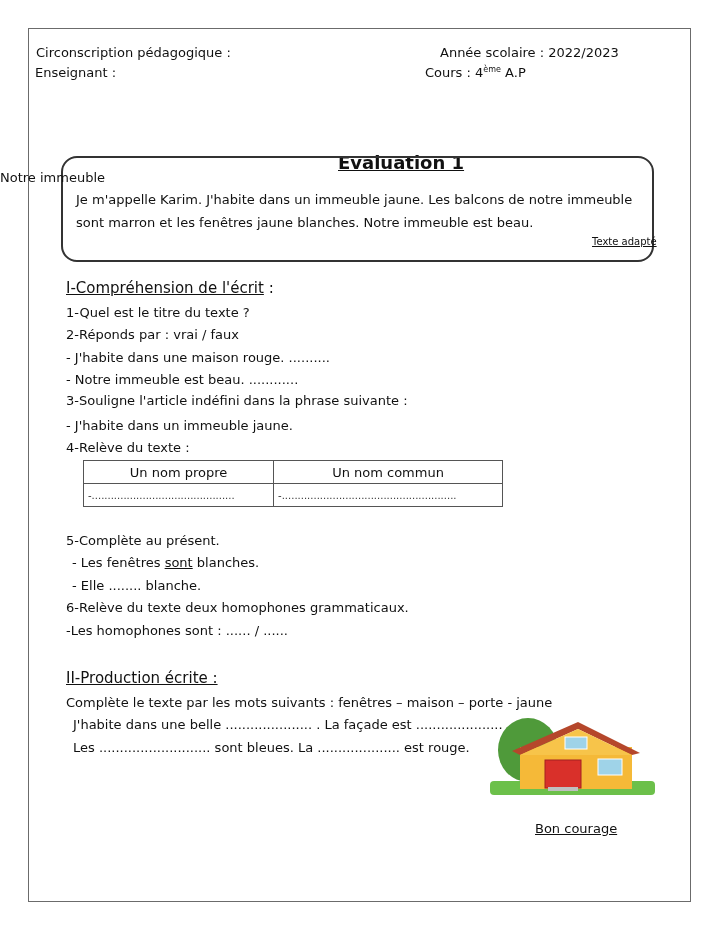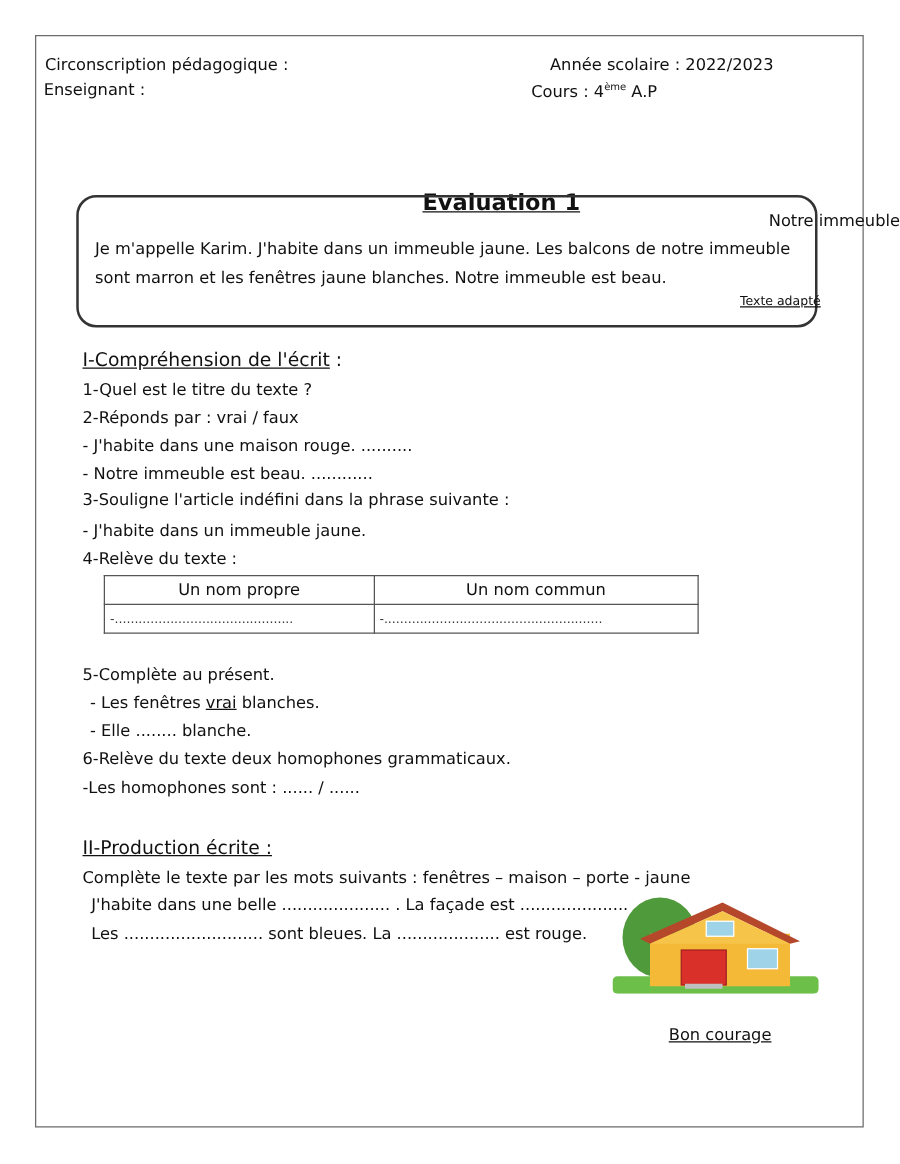--- a/index.html
+++ b/index.html
@@ -16,21 +16,21 @@
   .title { font-size: 18px; font-weight: bold; text-decoration: underline; }
   .textbox {
     position: absolute; left: 61px; top: 156px; width: 593px; height: 106px;
     border: 2px solid #333; border-radius: 16px; box-sizing: border-box;
   }
   .u { text-decoration: underline; }
   .sec { font-size: 15px; }
   .line { font-size: 13px; }
   .small { font-size: 10px; }
   table.releve {
-    position: absolute; left: 83px; top: 460px; width: 476px; border-collapse: collapse;
+    position: absolute; left: 83px; top: 460px; width: 420px; border-collapse: collapse;
   }
   table.releve td, table.releve th {
     border: 1.2px solid #555; font-weight: normal; font-size: 13px; height: 22px; padding: 0 4px;
   }
   table.releve th { text-align: center; }
   table.releve td { font-size: 10px; color: #333; }
   .house { position: absolute; left: 490px; top: 715px; width: 165px; height: 80px; }
 </style>
 </head>
 <body>
@@ -38,21 +38,21 @@
 <div class="frame"></div>
 
 <div class="abs hdr" style="left:36px; top:45px;">Circonscription pédagogique :</div>
 <div class="abs hdr" style="left:35px; top:65px;">Enseignant :</div>
 <div class="abs hdr" style="left:440px; top:45px;">Année scolaire : 2022/2023</div>
 <div class="abs hdr" style="left:425px; top:65px;"><span>Cours : 4</span><sup style="font-size:8px;">ème</sup><span> A.P</span></div>
 
 <div class="abs title" style="left:338px; top:124px;margin-top:28px;">Evaluation 1</div>
 
 <div class="textbox"></div>
-<div class="abs line" style="left:0; width:720px; text-align:right; top:170px;">Notre immeuble</div>
+<div class="abs line" style="left:0; width:720px; text-align:left; top:170px;">Notre immeuble</div>
 <div class="abs line" style="left:76px; top:192px;">Je m'appelle Karim. J'habite dans un immeuble jaune. Les balcons de notre immeuble</div>
 <div class="abs line" style="left:76px; top:215px;">sont marron et les fenêtres jaune blanches. Notre immeuble est beau.</div>
 <div class="abs small u" style="left:592px; top:236px;">Texte adapté</div>
 
 <div class="abs sec" style="left:66px; top:279px;"><span class="u">I-Compréhension de l'écrit</span><span> :</span></div>
 <div class="abs line" style="left:66px; top:305px;">1-Quel est le titre du texte ?</div>
 <div class="abs line" style="left:66px; top:327px;">2-Réponds par : vrai / faux</div>
 <div class="abs line" style="left:66px; top:350px;">- J'habite dans une maison rouge. ..........</div>
 <div class="abs line" style="left:66px; top:372px;">- Notre immeuble est beau. ............</div>
 <div class="abs line" style="left:66px; top:393px;text-align:center;">3-Souligne l'article indéfini dans la phrase suivante :</div>
@@ -66,21 +66,21 @@
     <th>Un nom commun</th>
   </tr>
   <tr>
     <td>-.............................................</td>
     <td>-.......................................................</td>
   </tr>
 </tbody>
   </table>
 
 <div class="abs line" style="left:66px; top:533px;">5-Complète au présent.</div>
-<div class="abs line" style="left:72px; top:555px;"><span>- Les fenêtres </span><span class="u">vrai</span><span> blanches.</span></div>
+<div class="abs line" style="left:72px; top:555px;"><span>- Les fenêtres </span><span class="u">sont</span><span> blanches.</span></div>
 <div class="abs line" style="left:72px; top:578px;">- Elle ........ blanche.</div>
 <div class="abs line" style="left:66px; top:600px;">6-Relève du texte deux homophones grammaticaux.</div>
 <div class="abs line" style="left:66px; top:623px;">-Les homophones sont : ...... / ......</div>
 
 <div class="abs sec u" style="left:66px; top:669px;">II-Production écrite :</div>
 <div class="abs line" style="left:66px; top:695px;">Complète le texte par les mots suivants : fenêtres – maison – porte - jaune</div>
 <div class="abs line" style="left:73px; top:717px;">J'habite dans une belle ..................... . La façade est ..................... .</div>
 <div class="abs line" style="left:73px; top:740px;">Les ........................... sont bleues. La .................... est rouge.</div>
 
 <svg class="house" viewBox="0 0 165 80">

